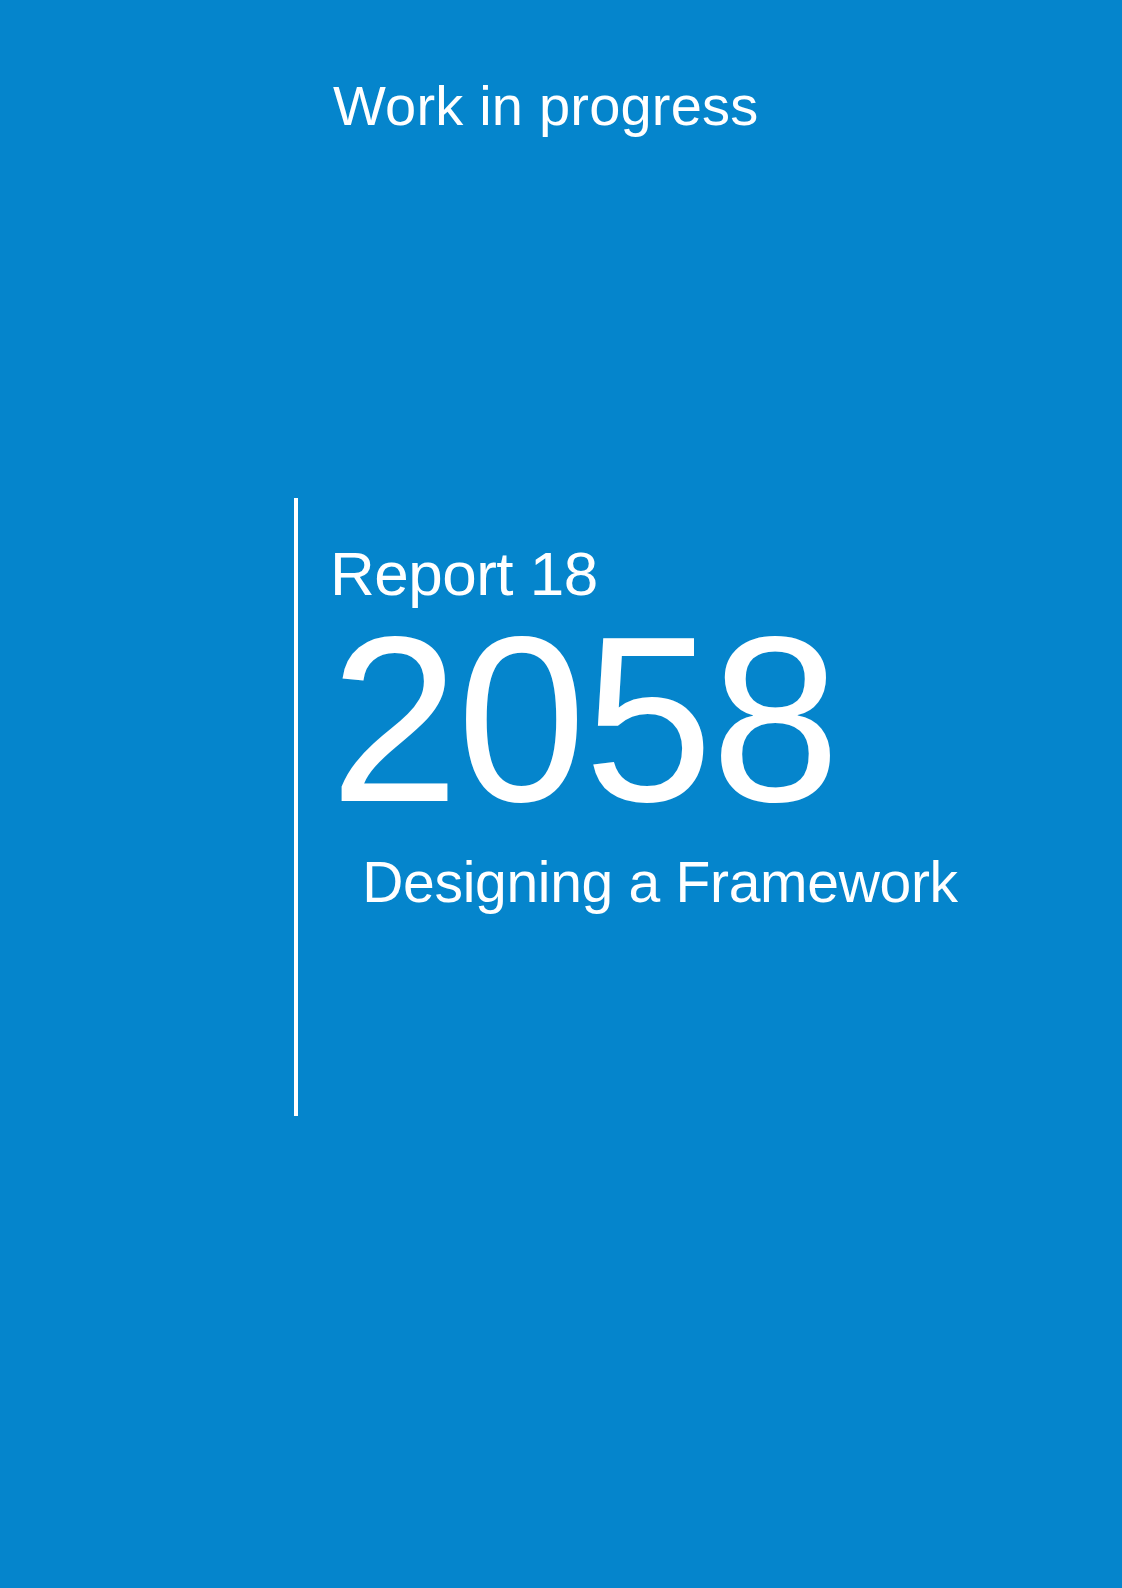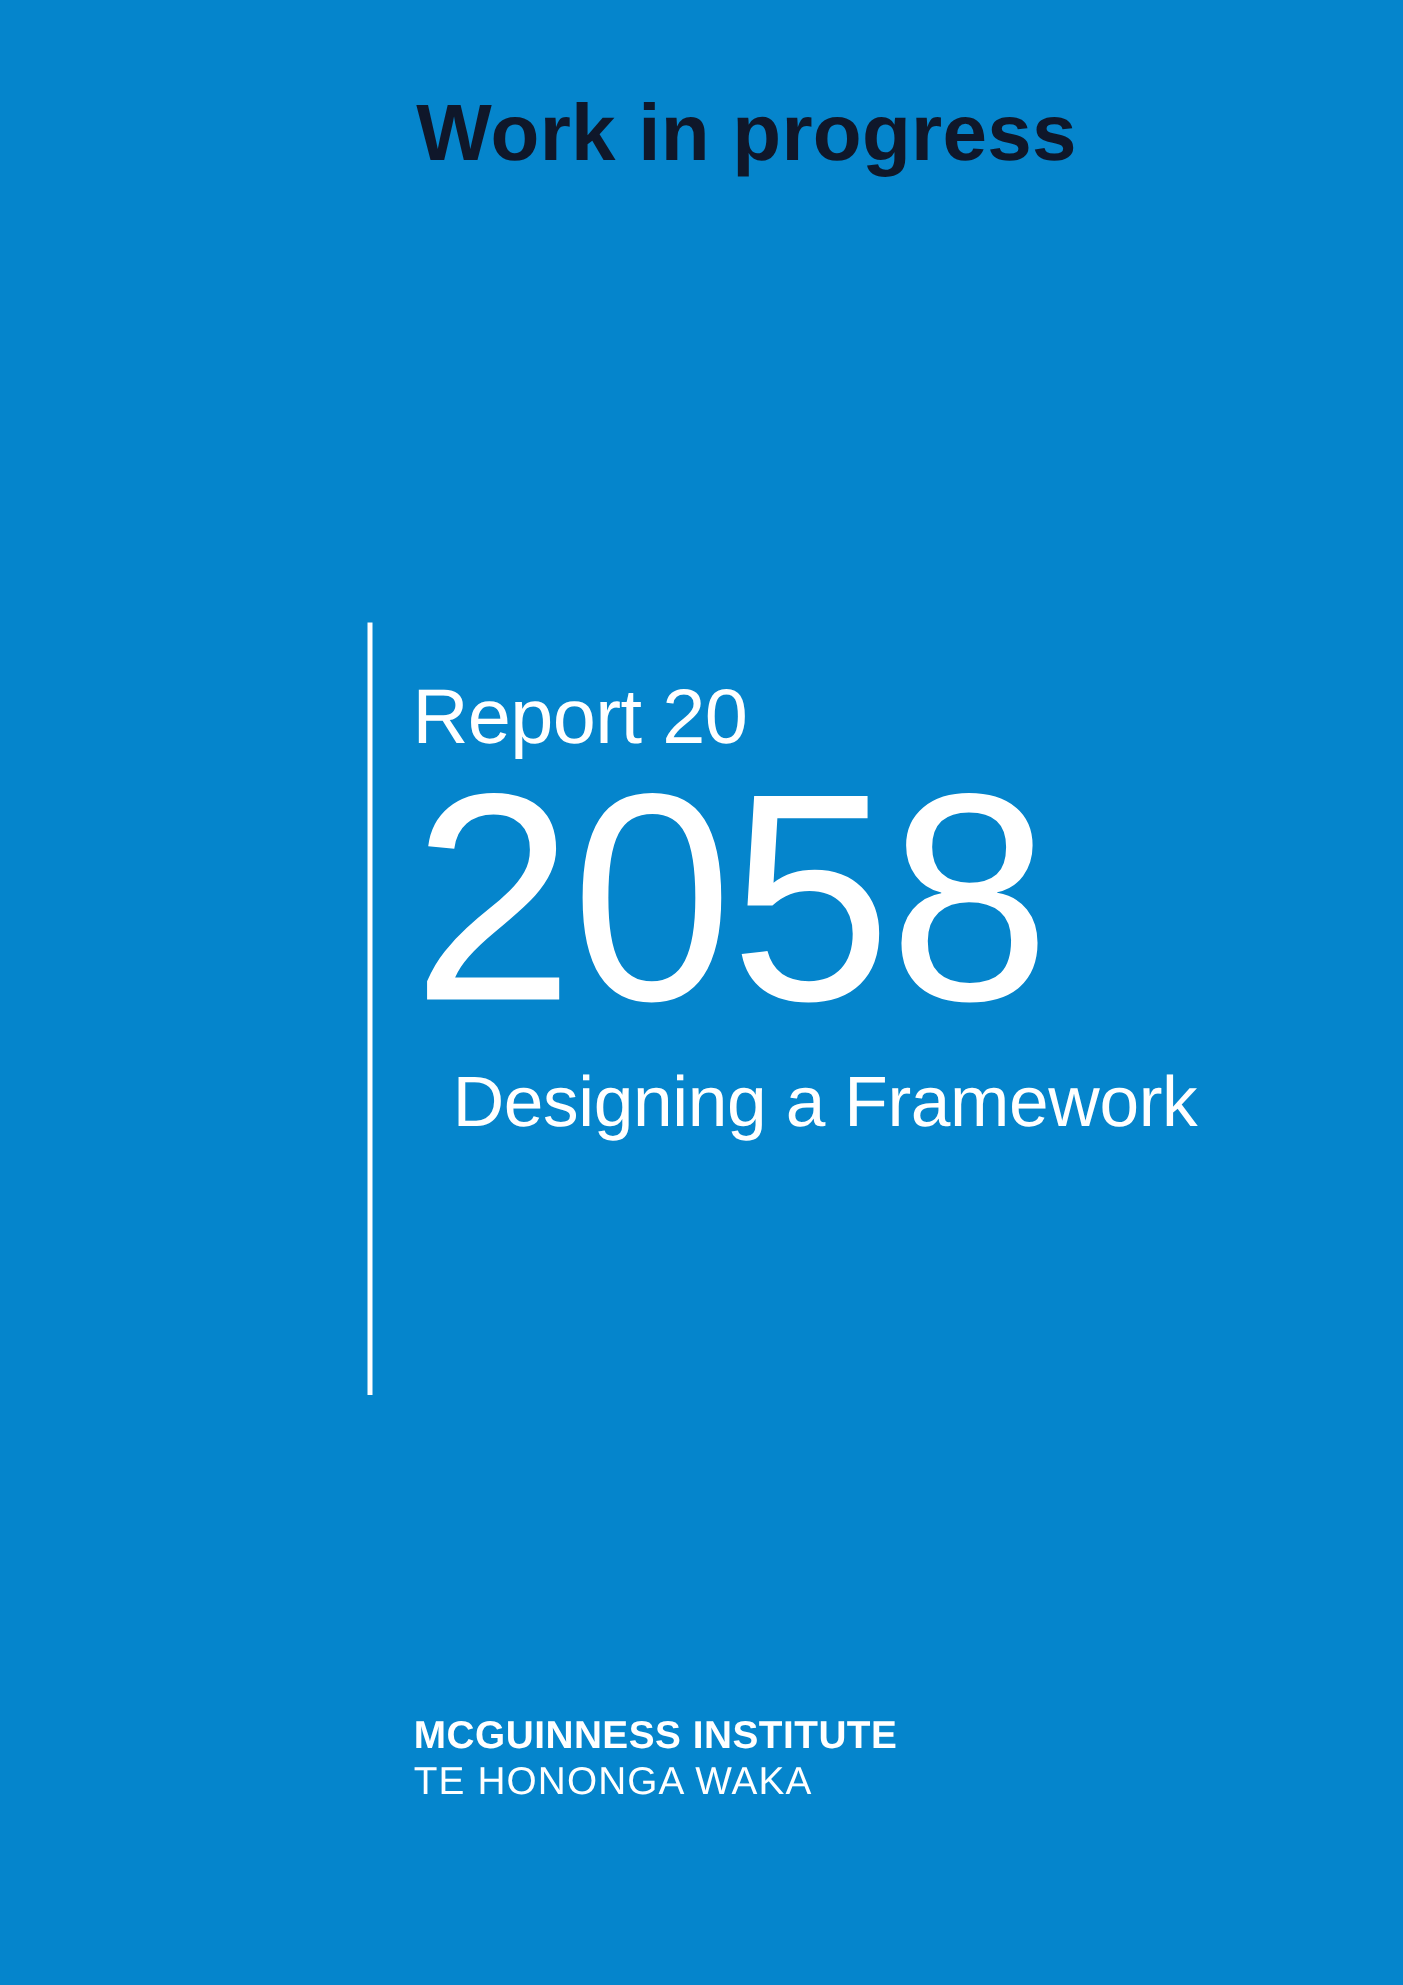--- a/index.html
+++ b/index.html
@@ -22,25 +22,25 @@
     background: #0585cc;
     color: #ffffff;
     overflow: hidden;
   }
 
   
   #status-line {
     position: absolute;
     left: 333px;
     top: 72px;
-    font-size: 64px;
+    font-size: 56px;
     line-height: 68px;
-    font-weight: 700;
+    font-weight: 400;
     letter-spacing: 0.2px;
-    color: #0f172a;
+    color: #ffffff;
     white-space: nowrap;
     font-stretch: normal;
   }
 
   
   #title-block {
     position: absolute;
     left: 294px;
     top: 498px;
     width: 700px;
@@ -124,29 +124,25 @@
 <div id="cover" style="background: rgb(5, 133, 204); color: rgb(255, 255, 255);">
 
   <div id="status-line">Work in progress</div>
 
   <div id="title-block">
 
     <div id="title-rule" style="background: rgb(255, 255, 255);"></div>
 
     <div id="title-text">
 
-      <div id="report-number">Report 20</div>
+      <div id="report-number">Report 18</div>
 
       <div id="year">2058</div>
 
       <div id="subtitle">
         <span class="sub-line">Designing a Framework</span>
       </div>
 
     </div>
   </div>
 
-  <div id="logo">
-    <div id="logo-primary">MCGUINNESS INSTITUTE</div>
-    <div id="logo-secondary">TE HONONGA WAKA</div>
-  </div>
 
 </div>
 
 </body></html>

